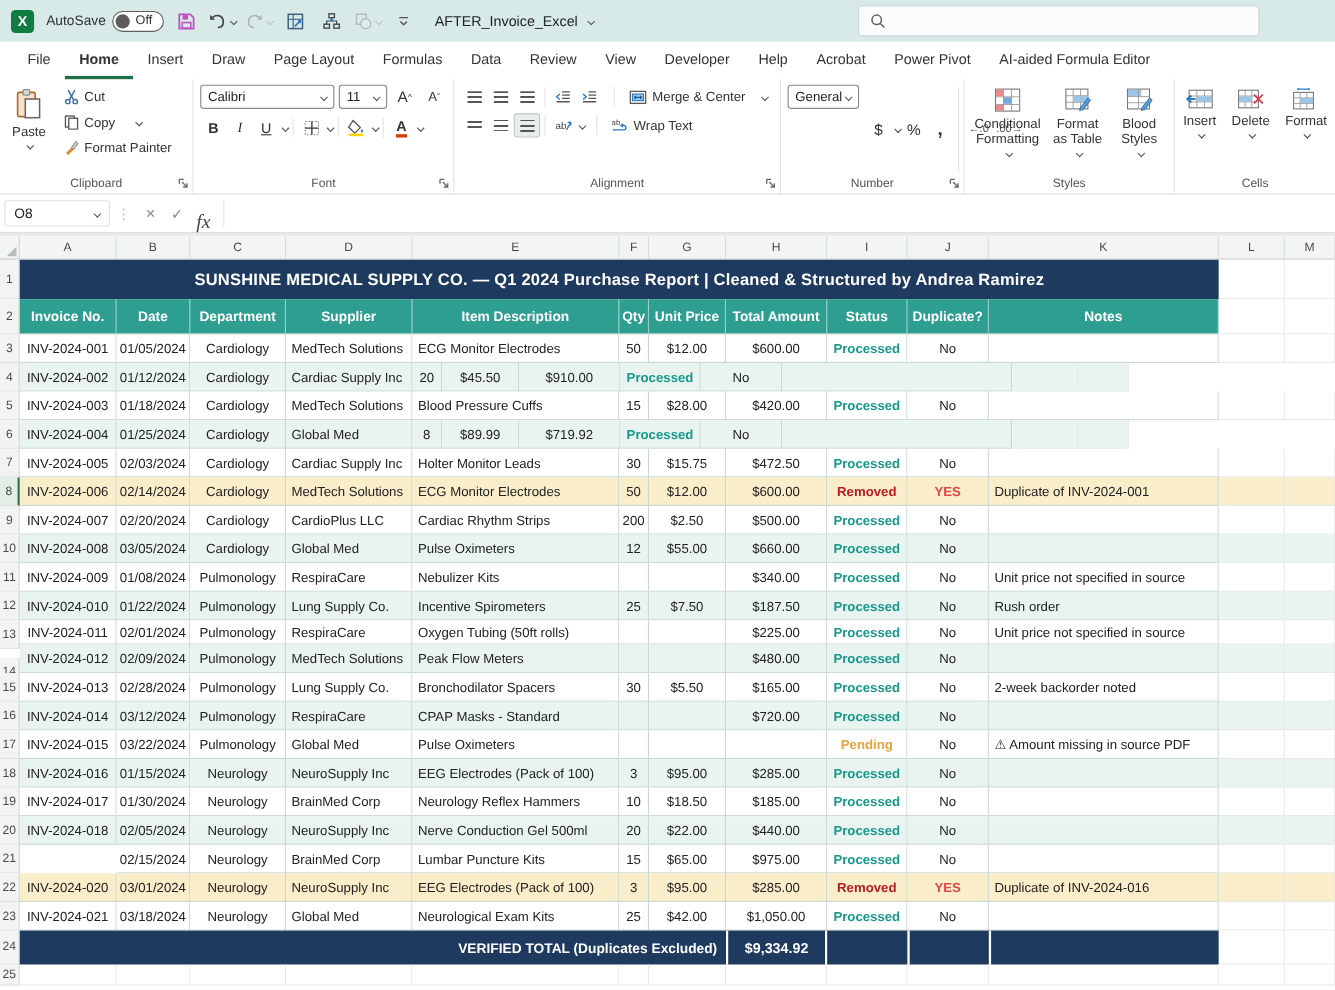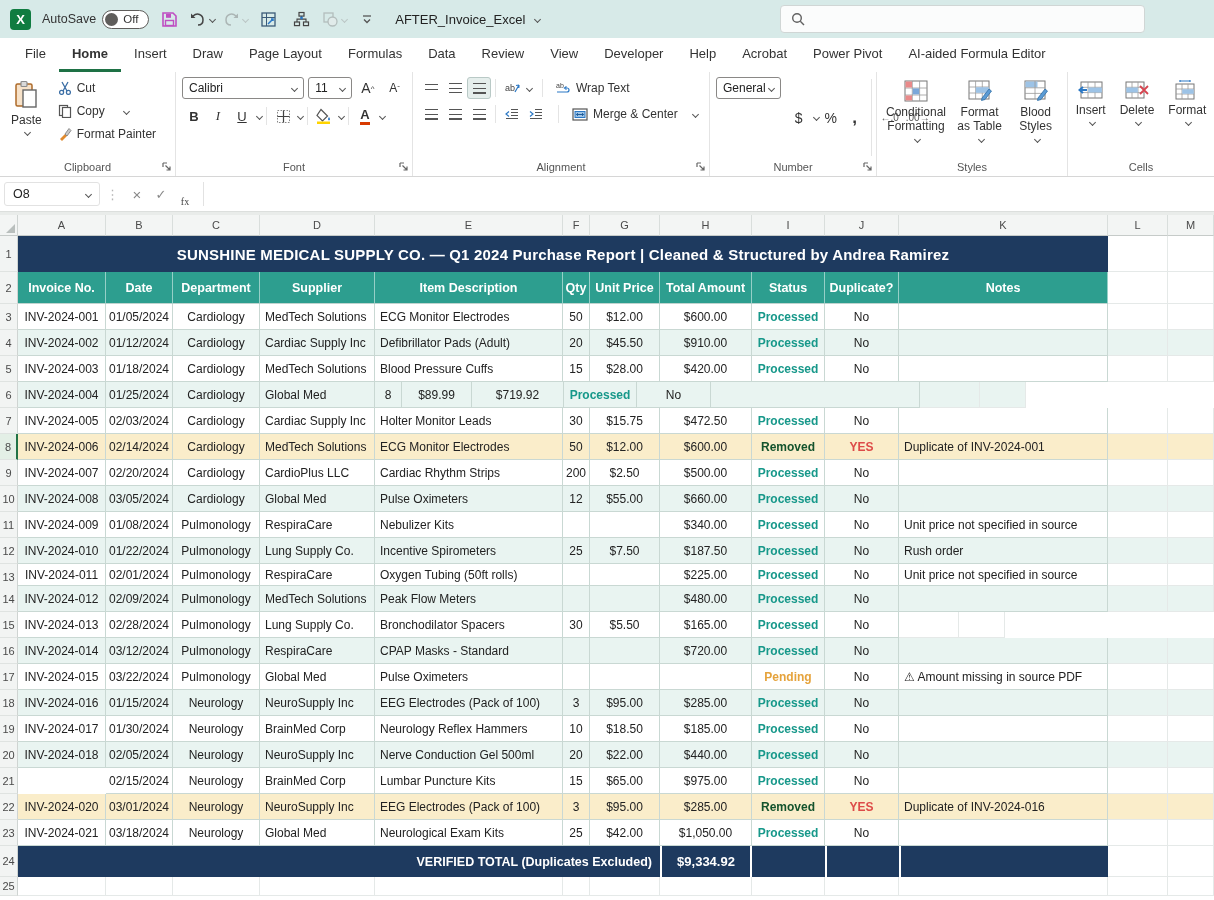--- a/index.html
+++ b/index.html
@@ -57,21 +57,21 @@
   .lines { width:13px; height:11px;
     background:repeating-linear-gradient(to bottom,#555 0 1.4px,transparent 1.4px 4.6px); }
   .vline { width:1px; background:#e4e4e4; margin:2px 4px; align-self:stretch; }
   
   .fbar { height:34px; background:#fff; display:flex; align-items:center; padding:4px 0 4px 4px; }
   .namebox { width:96px; height:24px; display:flex; align-items:center; justify-content:space-between;
     padding:0 8px; font-size:12.5px; color:#222; border:1px solid #e2e2e2; border-radius:3px;}
   .fb-sep { color:#b5b5b5; font-size:13px; padding:0 6px; }
   .fb-ic { width:24px; height:24px; display:flex; align-items:center; justify-content:center;
     font-size:13px; color:#888; cursor:pointer;}
-  .fb-fx { font-family:"Liberation Serif",serif; font-size:10px; color:#444;margin-top:14px; }
+  .fb-fx { font-family:"Liberation Serif",serif; font-style:italic; font-size:18px; color:#444;margin-top:14px; }
   .fb-input { flex:1; height:24px; border:none; outline:none; border-left:1px solid #e2e2e2;
     margin-left:6px; padding-left:8px; font-size:12.5px; font-family:"Liberation Sans",sans-serif;}
   .strip { height:4px; background:#e9ecea; border-top:1px solid #dcdfdd; }
   
   .col-heads { height:21px; display:flex; background:#f3f5f4; }
   .corner { width:18px; flex:none; border-right:1px solid #cfd4d2; border-bottom:1px solid #c6cbc9; position:relative;}
   .corner:after { content:""; position:absolute; right:2px; bottom:2px;
     border-left:9px solid transparent; border-bottom:9px solid #b9bfbd; }
   .col-h { border-right:1px solid #d9dedc; border-bottom:1px solid #c6cbc9; display:flex; flex:none;
     align-items:center; justify-content:center; font-size:11px; color:#4a4a4a; cursor:pointer;}
@@ -85,21 +85,21 @@
     font-size:12px; color:#222; display:flex; align-items:center; justify-content:center;
     overflow:hidden; white-space:nowrap; background:#fff; cursor:cell;}
   .cell.left { justify-content:flex-start; padding-left:5px; }
   .g-row.alt .cell { background:#e9f4f1; }
   .g-row.dup .cell { background:#faedca; }
   .title-cell { background:#1e3a5f; color:#fff; font-weight:bold; font-size:15px; border:none; letter-spacing:.2px;}
   .hdr-cell { background:#2d9e8f; color:#fff; font-weight:bold; font-size:12.5px;
     border-right:1px solid rgba(255,255,255,.5); border-bottom:1px solid #bfd4cf; }
   .out { border-right:1px solid #e5e9e8; border-bottom:1px solid #e5e9e8; background:#fff; }
   .c-proc { color:#17988a; font-weight:bold; }
-  .c-rem  { color:#14532d; font-weight:bold; }
+  .c-rem  { color:#b91c1c; font-weight:bold; }
   .c-pend { color:#e5a33c; font-weight:bold; }
   .c-yes  { color:#dd4b48; font-weight:bold; }
   .total-label { background:#1e3a5f; color:#fff; font-weight:bold; font-size:12.5px;
     justify-content:flex-end; padding-right:8px; border:none;}
   .total-amount { background:#1e3a5f; color:#fff; font-weight:bold; font-size:13px;
     border-left:2px solid #fff; border-right:2px solid #fff; border-bottom:none;}
   .total-blank { background:#1e3a5f; border:none; }
   .total-blank.sep { border-left:2px solid #fff; }
   svg { display:block; }
 </style>
@@ -297,48 +297,20 @@
         <path d="M2 2h4M2 2v4" stroke="#666" fill="none" stroke-width="1.2"></path>
         <path d="M4.5 4.5l4.5 4.5M9 5.5V9H5.5" stroke="#666" fill="none" stroke-width="1.2"></path>
       </svg>
     </div>
   </div>
 
   <div class="grp" style="width:297px">
     <div class="grp-body" style="flex-direction:column; gap:4px">
       <div style="display:flex; align-items:center">
         <div class="fbtn">
-            <div class="lines" style="height:8px"></div>
-          </div>
-        <div class="fbtn">
-            <div class="lines" style="height:10px"></div>
-          </div>
-        <div class="fbtn sel">
-            <div class="lines"></div>
-          </div>
-        <div class="vline"></div>
-        <div class="fbtn">
-          <svg width="15" height="14" viewBox="0 0 15 14">
-            <text x="0" y="10" font-size="9" fill="#444" font-family="Liberation Sans">ab</text>
-            <path d="M10 11 L14 4 M14 4l-3 .5M14 4l-.2 3" stroke="#2b78c5" stroke-width="1.2" fill="none"></path>
-          </svg>
-        </div>
-        <span class="chev"></span>
-        <div class="vline" style="margin:2px 10px"></div>
-        <div class="smallrow">
-          <svg width="15" height="13" viewBox="0 0 15 13">
-            <text x="0" y="6" font-size="7" fill="#444" font-family="Liberation Sans">ab</text>
-            <path d="M1 10h10 a2 2 0 0 0 0-4h-2" fill="none" stroke="#2b78c5" stroke-width="1.2"></path>
-            <path d="M10.5 4.5l-2 1.5 2 1.5" fill="none" stroke="#2b78c5" stroke-width="1.2"></path>
-          </svg>
-          <span>Wrap Text</span>
-        </div>
-      </div>
-      <div style="display:flex; align-items:center">
-        <div class="fbtn">
             <div class="lines"></div>
           </div>
         <div class="fbtn">
             <div class="lines"></div>
           </div>
         <div class="fbtn">
             <div class="lines"></div>
           </div>
         <div class="vline"></div>
         <div class="fbtn">
@@ -355,20 +327,48 @@
         </div>
         <div class="vline" style="margin:2px 10px"></div>
         <div class="smallrow">
           <svg width="16" height="13" viewBox="0 0 16 13">
             <rect x="1" y="1" width="14" height="11" fill="none" stroke="#555" stroke-width="1.2"></rect>
             <rect x="3" y="3.5" width="10" height="6" fill="#9dc3e6" stroke="#2b78c5" stroke-width="1"></rect>
             <path d="M4.5 6.5h7M4.5 6.5l1.5-1.3M4.5 6.5l1.5 1.3M11.5 6.5l-1.5-1.3M11.5 6.5l-1.5 1.3" stroke="#1f5c99" stroke-width="1" fill="none"></path>
           </svg>
           <span>Merge &amp; Center</span>
           <span class="chev" style="margin-left:10px"></span>
+        </div>
+      </div>
+      <div style="display:flex; align-items:center">
+        <div class="fbtn">
+            <div class="lines" style="height:8px"></div>
+          </div>
+        <div class="fbtn">
+            <div class="lines" style="height:10px"></div>
+          </div>
+        <div class="fbtn sel">
+            <div class="lines"></div>
+          </div>
+        <div class="vline"></div>
+        <div class="fbtn">
+          <svg width="15" height="14" viewBox="0 0 15 14">
+            <text x="0" y="10" font-size="9" fill="#444" font-family="Liberation Sans">ab</text>
+            <path d="M10 11 L14 4 M14 4l-3 .5M14 4l-.2 3" stroke="#2b78c5" stroke-width="1.2" fill="none"></path>
+          </svg>
+        </div>
+        <span class="chev"></span>
+        <div class="vline" style="margin:2px 10px"></div>
+        <div class="smallrow">
+          <svg width="15" height="13" viewBox="0 0 15 13">
+            <text x="0" y="6" font-size="7" fill="#444" font-family="Liberation Sans">ab</text>
+            <path d="M1 10h10 a2 2 0 0 0 0-4h-2" fill="none" stroke="#2b78c5" stroke-width="1.2"></path>
+            <path d="M10.5 4.5l-2 1.5 2 1.5" fill="none" stroke="#2b78c5" stroke-width="1.2"></path>
+          </svg>
+          <span>Wrap Text</span>
         </div>
       </div>
     </div>
     <div class="grp-foot">
       <span>Alignment</span>
       <svg class="launcher" viewBox="0 0 11 11">
         <path d="M2 2h4M2 2v4" stroke="#666" fill="none" stroke-width="1.2"></path>
         <path d="M4.5 4.5l4.5 4.5M9 5.5V9H5.5" stroke="#666" fill="none" stroke-width="1.2"></path>
       </svg>
     </div>
@@ -556,21 +556,20 @@
       <div class="cell left" style="width: 209px;"></div>
       <div class="cell out" style="width: 60px;"></div>
       <div class="cell out" style="width: 46px;"></div>
     </div>
     <div class="g-row alt" style="height: 26px;">
       <div class="rn" style="height: 26px;">4</div>
       <div class="cell" style="width: 88px;">INV-2024-002</div>
       <div class="cell" style="width: 67px;">01/12/2024</div>
       <div class="cell" style="width: 87px;">Cardiology</div>
       <div class="cell left" style="width: 115px;">Cardiac Supply Inc</div>
-      <div class="cell left" style="width: 188px;">Defibrillator Pads (Adult)</div>
       <div class="cell" style="width: 27px;">20</div>
       <div class="cell" style="width: 70px;">$45.50</div>
       <div class="cell" style="width: 92px;">$910.00</div>
       <div class="cell c-proc" style="width: 73px;">Processed</div>
       <div class="cell" style="width: 74px;">No</div>
       <div class="cell left" style="width: 209px;"></div>
       <div class="cell out" style="width: 60px;"></div>
       <div class="cell out" style="width: 46px;"></div>
     </div>
     <div class="g-row" style="height: 26px;">
@@ -710,21 +709,21 @@
       <div class="cell" style="width: 27px;"></div>
       <div class="cell" style="width: 70px;"></div>
       <div class="cell" style="width: 92px;">$225.00</div>
       <div class="cell c-proc" style="width: 73px;">Processed</div>
       <div class="cell" style="width: 74px;">No</div>
       <div class="cell left" style="width: 209px;">Unit price not specified in source</div>
       <div class="cell out" style="width: 60px;"></div>
       <div class="cell out" style="width: 46px;"></div>
     </div>
     <div class="g-row alt" style="height: 26px;">
-      <div class="rn" style="height: 26px;">14</div>
+      <div class="rn" style="height: 26px; margin-top: 12px;">14</div>
       <div class="cell" style="width: 88px;">INV-2024-012</div>
       <div class="cell" style="width: 67px;">02/09/2024</div>
       <div class="cell" style="width: 87px;">Pulmonology</div>
       <div class="cell left" style="width: 115px;">MedTech Solutions</div>
       <div class="cell left" style="width: 188px;">Peak Flow Meters</div>
       <div class="cell" style="width: 27px;"></div>
       <div class="cell" style="width: 70px;"></div>
       <div class="cell" style="width: 92px;">$480.00</div>
       <div class="cell c-proc" style="width: 73px;">Processed</div>
       <div class="cell" style="width: 74px;">No</div>
@@ -737,20 +736,21 @@
       <div class="cell" style="width: 88px;">INV-2024-013</div>
       <div class="cell" style="width: 67px;">02/28/2024</div>
       <div class="cell" style="width: 87px;">Pulmonology</div>
       <div class="cell left" style="width: 115px;">Lung Supply Co.</div>
       <div class="cell left" style="width: 188px;">Bronchodilator Spacers</div>
       <div class="cell" style="width: 27px;">30</div>
       <div class="cell" style="width: 70px;">$5.50</div>
       <div class="cell" style="width: 92px;">$165.00</div>
       <div class="cell c-proc" style="width: 73px;">Processed</div>
       <div class="cell" style="width: 74px;">No</div>
+      <div class="cell left" style="width: 209px;">2-week backorder noted</div>
       <div class="cell out" style="width: 60px;"></div>
       <div class="cell out" style="width: 46px;"></div>
     </div>
     <div class="g-row alt" style="height: 26px;">
       <div class="rn" style="height: 26px;">16</div>
       <div class="cell" style="width: 88px;">INV-2024-014</div>
       <div class="cell" style="width: 67px;">03/12/2024</div>
       <div class="cell" style="width: 87px;">Pulmonology</div>
       <div class="cell left" style="width: 115px;">RespiraCare</div>
       <div class="cell left" style="width: 188px;">CPAP Masks - Standard</div>

